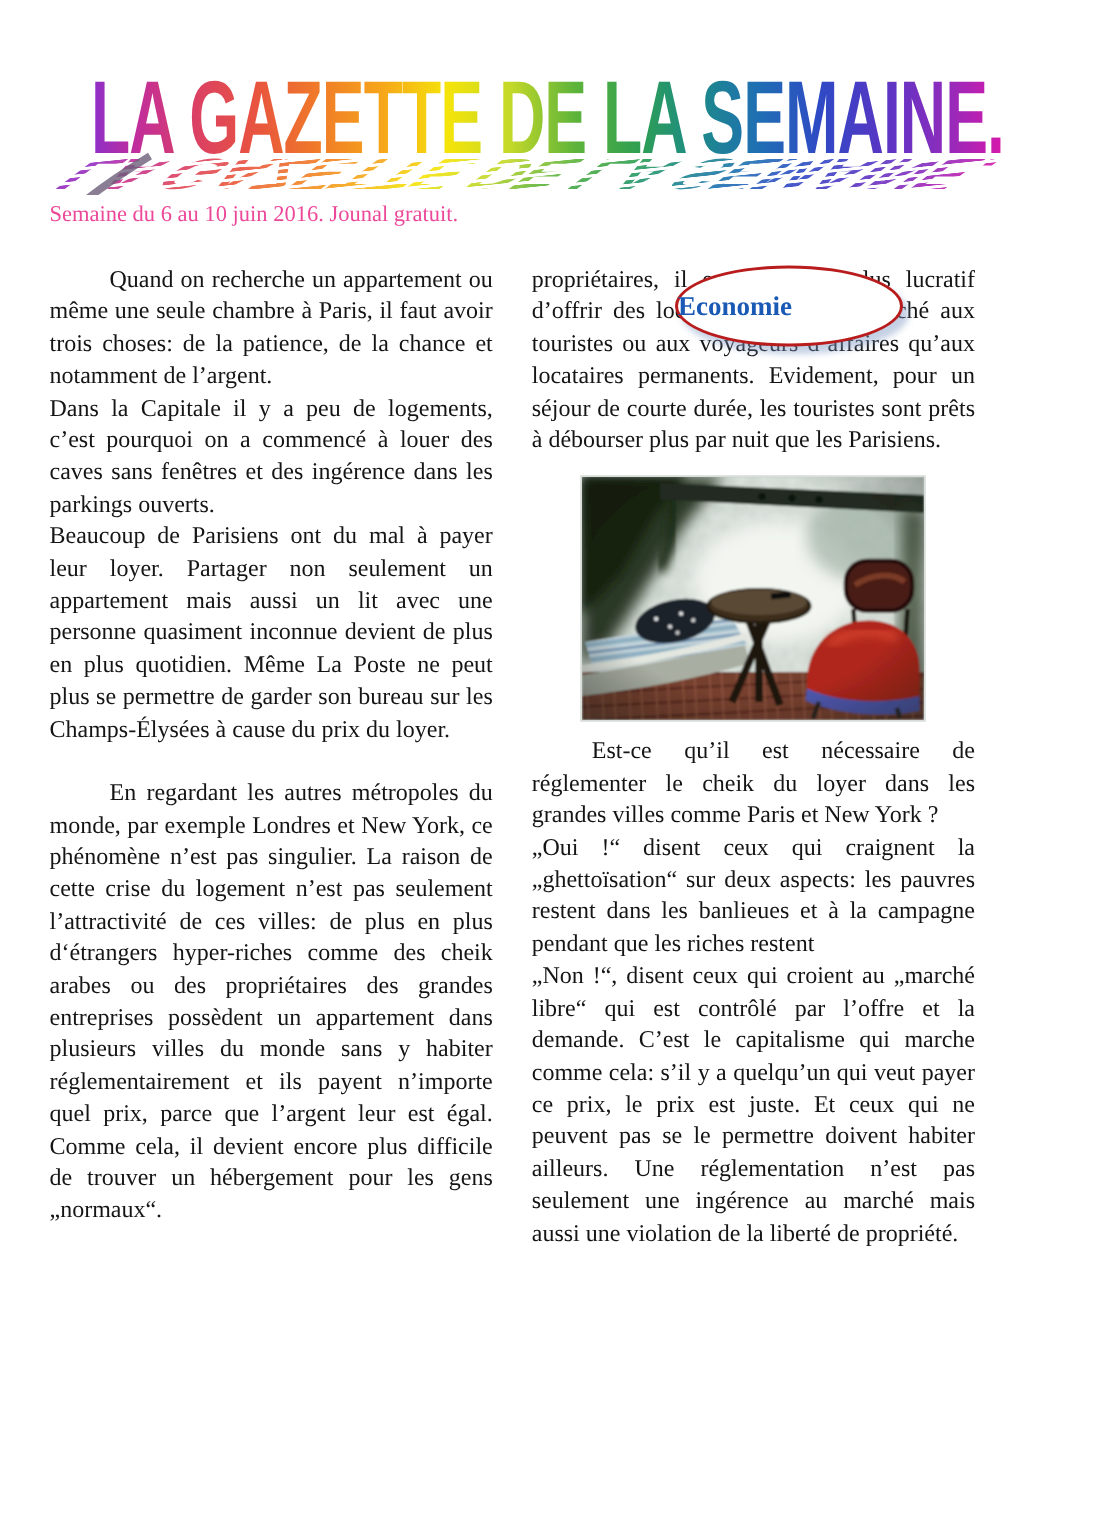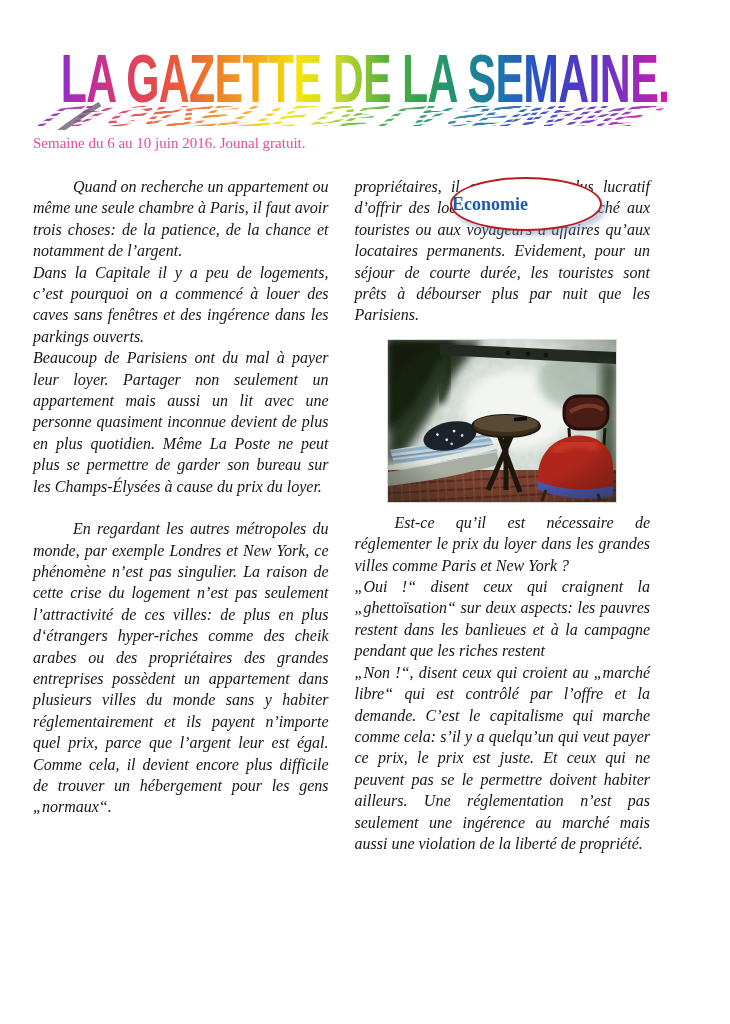--- a/index.html
+++ b/index.html
@@ -38,21 +38,20 @@
   .headline{
     margin:64px 0 0 33px;
     font-family:"Liberation Serif", serif;
     font-weight:bold;font-size:20px;line-height:24px;
     color:#1a6bbf;
   }
   
   .columns{
     display:flex;gap:26px;
     margin:24px 24px 0 33px;
-    font-style:italic;
   }
   .col{flex:1 1 0;min-width:0;}
   .col p{
     margin:0;
     font-size:16px;line-height:21.4px;
     text-align:justify;
   }
   .col p.indent{text-indent:40px;}
   .col p.gap-after{margin-bottom:21px;}
   
@@ -198,19 +197,19 @@
             <path d="M150,142 C148,116 164,99 185,96 C210,93 225,108 225,128 L225,147 C201,153 170,151 150,142 Z" fill="#b0271c"></path>
             <path d="M165,112 C178,102 198,100 210,108" stroke="#d4402c" stroke-width="6" fill="none" filter="url(#blur3)"></path>
             <path d="M150,141 C170,150 200,152 225,146 L225,156 C200,161 168,158 149,149 Z" fill="#5059b0"></path>
             <path d="M158,150 L154,161 M210,154 L212,161" stroke="#2c2620" stroke-width="3"></path>
 
             <rect width="228" height="162" fill="url(#vign)"></rect>
           </g>
         </svg>
       </div>
 
-      <p class="indent">Est-ce qu’il est nécessaire de réglementer le prix du loyer dans les grandes villes comme Paris et New York ?</p>
+      <p class="indent">Est-ce qu’il est nécessaire de réglementer le cheik du loyer dans les grandes villes comme Paris et New York ?</p>
       <p>„Oui !“ disent ceux qui craignent la „ghettoïsation“ sur deux aspects: les pauvres restent dans les banlieues et à la campagne pendant que les riches restent</p>
       <p>„Non !“, disent ceux qui croient au „marché libre“ qui est contrôlé par l’offre et la demande. C’est le capitalisme qui marche comme cela: s’il y a quelqu’un qui veut payer ce prix, le prix est juste. Et ceux qui ne peuvent pas se le permettre doivent habiter ailleurs. Une réglementation n’est pas seulement une ingérence au marché mais aussi une violation de la liberté de propriété.</p>
     </div>
 
   </div>
 </div>
 
 </body></html>

